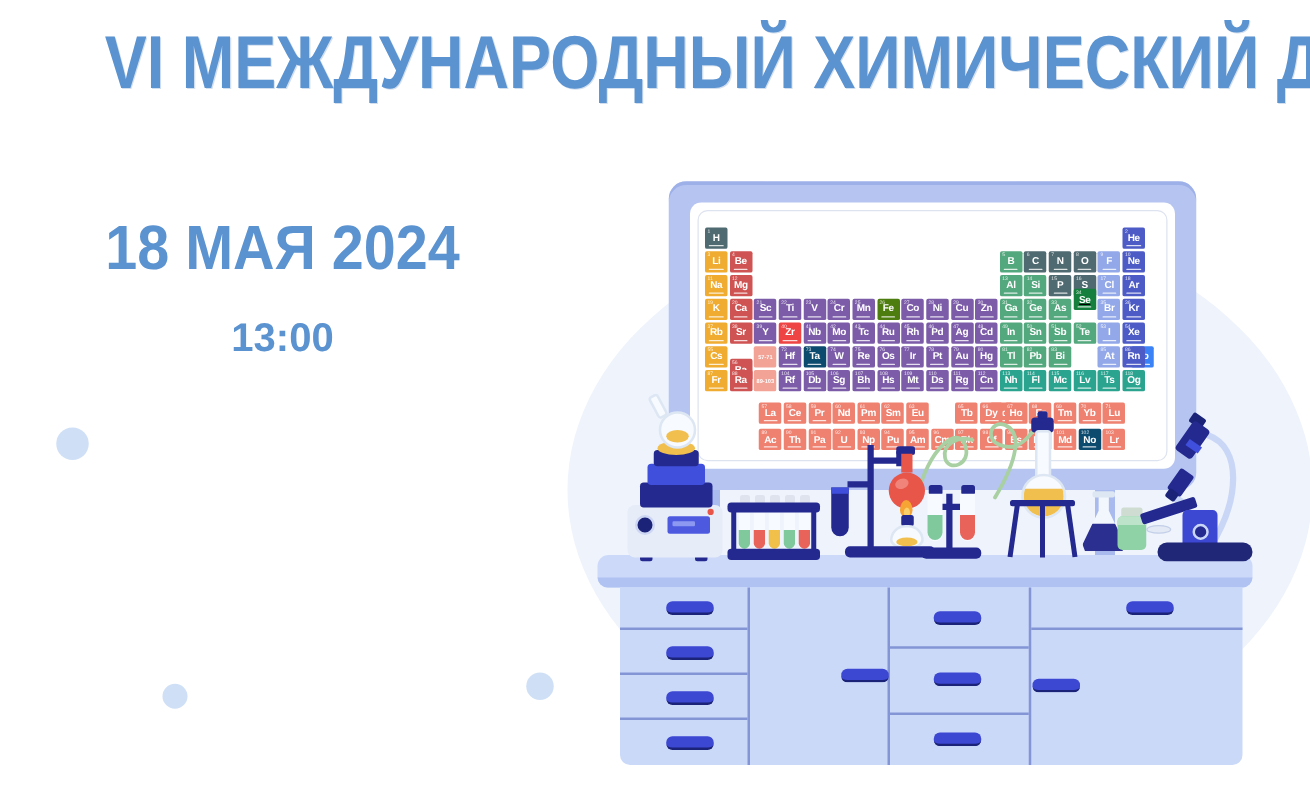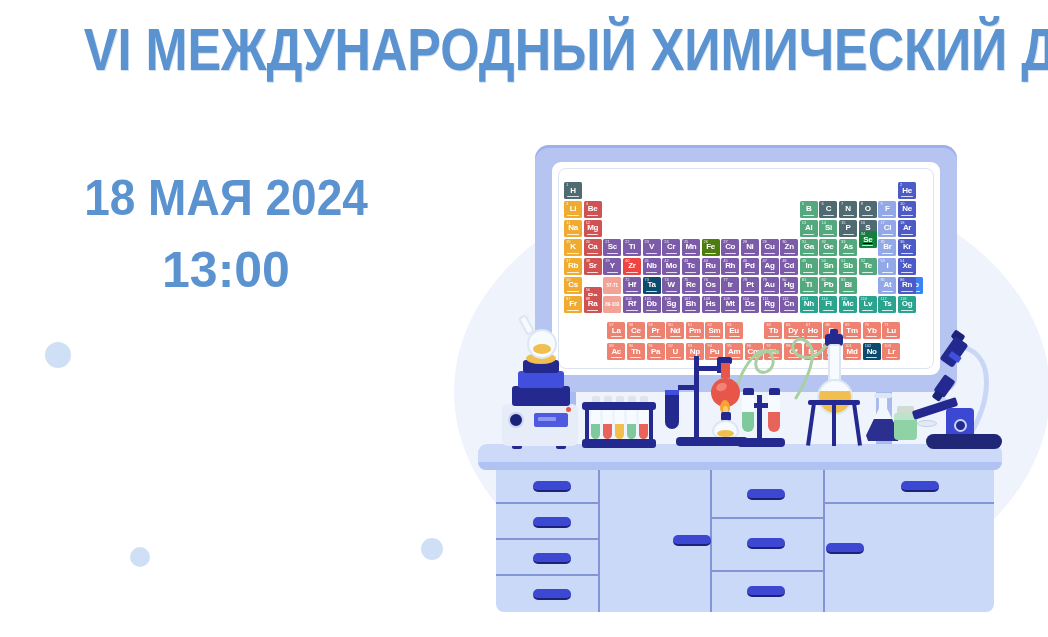--- a/index.html
+++ b/index.html
@@ -6,21 +6,21 @@
   #poster{position:relative;width:1048px;height:637px;background:#ffffff;overflow:hidden;
           font-family:"Liberation Sans",sans-serif;}
   .abs{position:absolute;}
   
   .title{position:absolute;top:16px;left:0;width:100%;text-align:center;white-space:nowrap;
          font-weight:700;font-size:60px;line-height:68px;color:#5b92d0;
          transform:scaleX(.84);transform-origin:center;
          text-shadow:1px 1px 0 rgba(74,127,192,.25);}
   .when{position:absolute;left:56px;top:172px;width:340px;text-align:center;color:#5b92d0;font-weight:700;}
   .when .date{font-size:50px;line-height:52px;transform:scaleX(.92);transform-origin:center;white-space:nowrap;}
-  .when .time{font-size:50px;line-height:52px;margin-top:20px;}
+  .when .time{font-size:32px;line-height:52px;margin-top:20px;}
   
   .dot{position:absolute;border-radius:50%;background:#cfe0f6;}
   .bigcircle{position:absolute;left:454px;top:174px;width:596px;height:436px;border-radius:50%;background:#eef3fc;}
   
   .board-frame{position:absolute;left:535px;top:145px;width:422px;height:247px;background:#b5c4f1;border-radius:14px;
                box-shadow:inset 0 3px 0 rgba(143,163,226,.6);}
   .board-white{position:absolute;left:552px;top:162px;width:388px;height:213px;background:#ffffff;border-radius:9px;}
   .board-inner{position:absolute;left:558px;top:168px;width:374px;height:199px;border:1px solid #dde3ef;border-radius:8px;}
   .leg{position:absolute;width:16px;height:66px;top:382px;background:#a9baee;}
   

